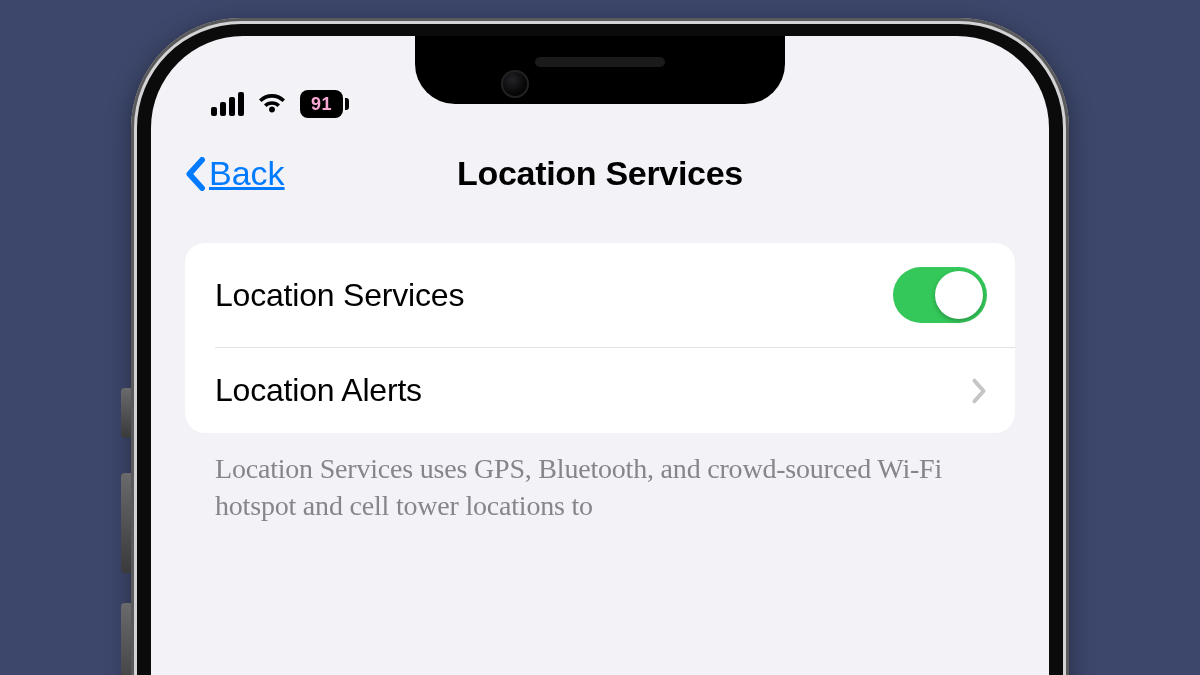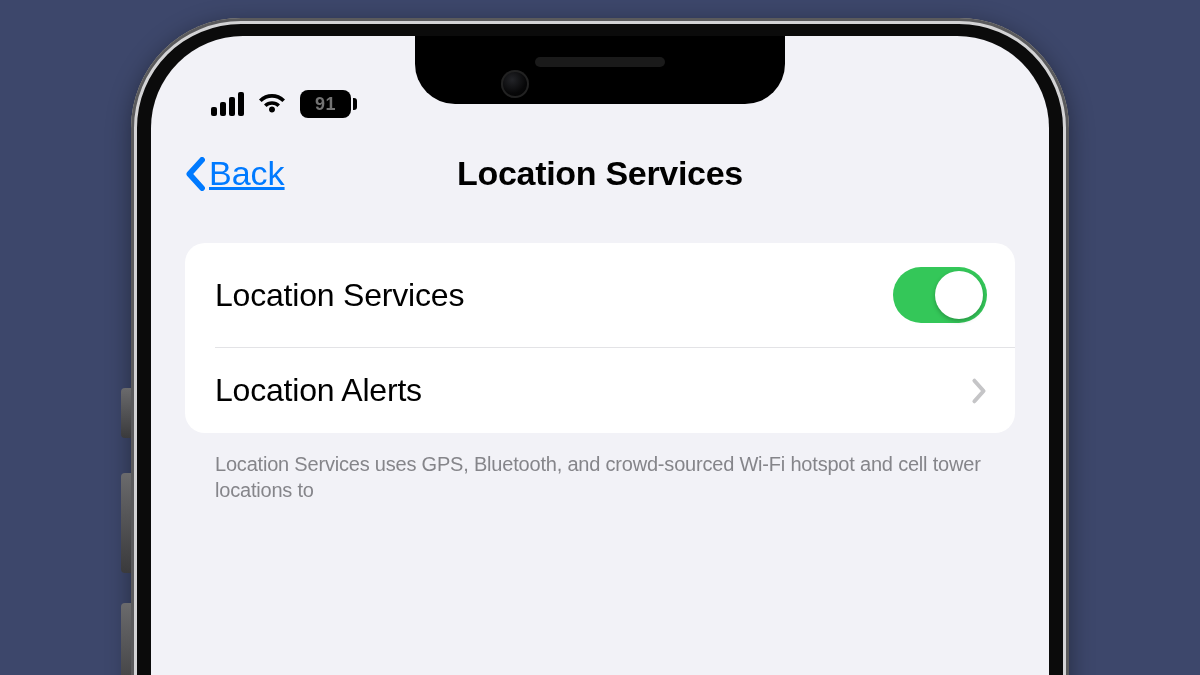--- a/index.html
+++ b/index.html
@@ -110,25 +110,25 @@
   .signal-bars span:nth-child(1){height:9px}
   .signal-bars span:nth-child(2){height:14px}
   .signal-bars span:nth-child(3){height:19px}
   .signal-bars span:nth-child(4){height:24px}
   .wifi-icon svg { display:block; }
   .battery {
     display: flex;
     align-items: center;
   }
   .battery-body {
-    width: 51px;
+    width: 43px;
     height: 28px;
     background: #000;
     border-radius: 8px;
-    color: #737373;
+    color: #f9a8d4;
     font-size: 18px;
     font-weight: 700;
     display: flex;
     align-items: center;
     justify-content: center;
     letter-spacing: 0.5px;
   }
   .battery-tip {
     width: 4px;
     height: 12px;
@@ -199,24 +199,25 @@
     height: 48px;
     background: #fff;
     border-radius: 50%;
     box-shadow: 0 2px 4px rgba(0,0,0,0.25);
   }
   .chevron-right {
     color: #c5c5c7;
   }
   .footer-text {
     padding: 18px 30px 0 30px;
-    font-size: 20px;
+    font-size: 28px;
     line-height: 1.32;
     color: #85858a;
     letter-spacing: -0.2px;
+    font-family: Liberation Serif, serif;
   }
 </style>
 </head>
 <body>
 
 <div class="phone-frame">
   <div class="side-btn b1"></div>
   <div class="side-btn b2"></div>
   <div class="side-btn b3"></div>
 

